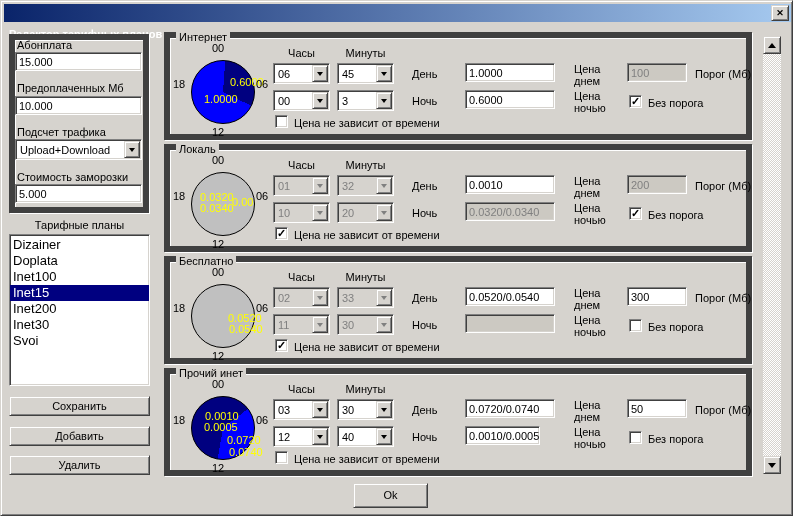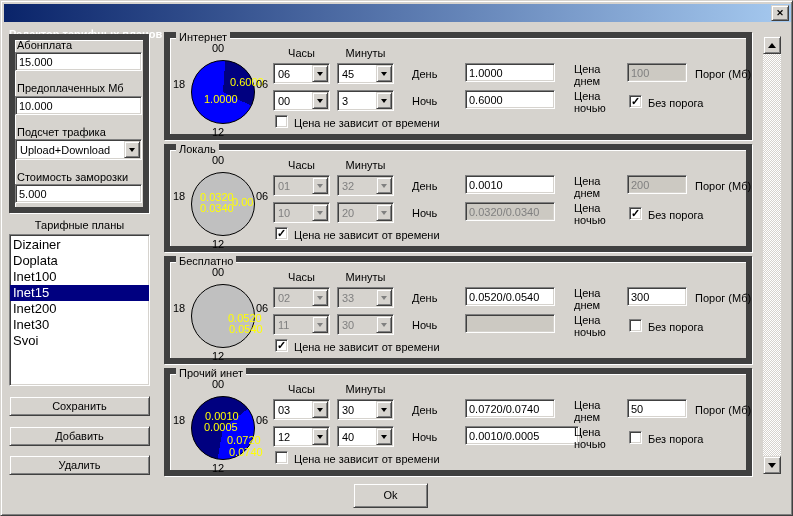--- a/index.html
+++ b/index.html
@@ -290,21 +290,21 @@
       <span>40</span>
       <span class="cbtn">
           <span class="arrow-down"></span>
         </span>
     </div>
     <span class="lbl" style="left:242px;top:30px">День</span>
     <span class="lbl" style="left:242px;top:57px">Ночь</span>
     <span class="checkbox" style="left:105px;top:77px"></span>
     <span class="lbl" style="left:124px;top:79px">Цена не зависит от времени</span>
     <div class="tb" style="left:295px;top:25px;width:90px">0.0720/0.0740</div>
-    <div class="tb" style="left:295px;top:52px;width:114px">0.0010/0.0005</div>
+    <div class="tb" style="left:295px;top:52px;width:75px">0.0010/0.0005</div>
     <span class="lbl wrap" style="left:404px;top:25px;width:42px">Цена днем</span>
     <span class="lbl wrap" style="left:404px;top:52px;width:42px">Цена ночью</span>
     <div class="tb" style="left:457px;top:25px;width:60px">50</div>
     <span class="lbl" style="left:525px;top:30px">Порог (Мб)</span>
     <span class="checkbox" style="left:459px;top:57px"></span>
     <span class="lbl" style="left:478px;top:59px">Без порога</span>
   </div>
 
   <div class="scrollbar">
     <span class="sbtn" style="top:0">

